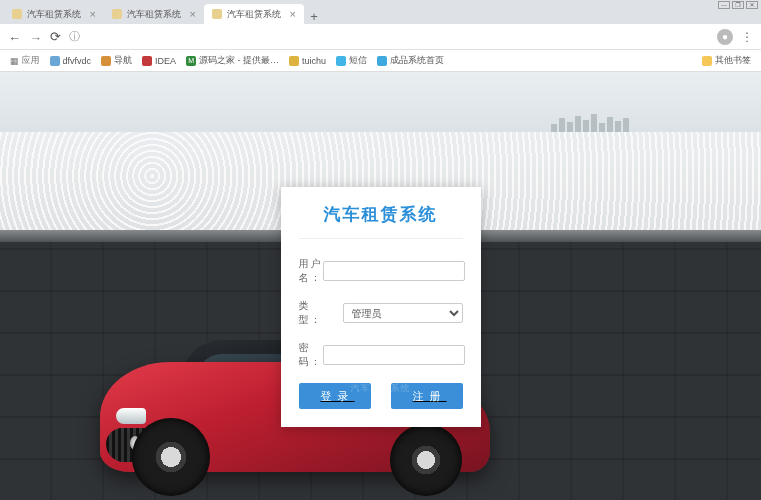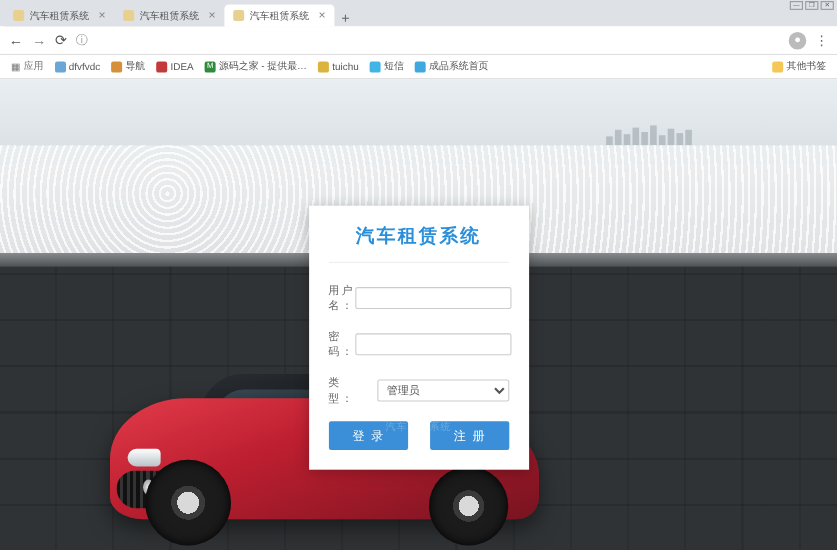--- a/index.html
+++ b/index.html
@@ -55,21 +55,21 @@
 .grille { position: absolute; bottom: 38px; left: 6px; width: 60px; height: 34px; background: repeating-linear-gradient(90deg, #111 0 3px, #333 3px 6px); border-radius: 18px 4px 4px 20px; }
 .headlight { position: absolute; bottom: 76px; left: 16px; width: 30px; height: 16px; background: linear-gradient(#fff, #b9c4c8); border-radius: 8px 4px 4px 8px; }
 .badge { position: absolute; bottom: 50px; left: 30px; width: 10px; height: 14px; background: radial-gradient(ellipse, #eee, #888); border-radius: 50%; }
 
 
 .login-card { position: absolute; top: 115px; left: 50%; transform: translateX(-50%); width: 200px; background: #fff; padding: 16px 18px 18px; box-shadow: 0 2px 12px rgba(0,0,0,0.25); }
 .login-title { text-align: center; color: #2a8fd8; font-size: 17px; font-weight: bold; letter-spacing: 2px; padding-bottom: 12px; border-bottom: 1px solid #eee; margin-bottom: 18px; }
 .form-row { display: flex; align-items: center; margin-bottom: 14px; font-size: 10px; color: #666; }
 .form-row label { width: 44px; letter-spacing: 2px; }
 .form-row input, .form-row select { flex: 1; height: 20px; border: 1px solid #ccc; border-radius: 2px; font-size: 10px; padding: 0 4px; background: #fff; color: #555; }
-.btn-row { display: flex; gap: 20px; margin-top: 6px; }
+.btn-row { display: flex; gap: 20px; margin-top: 6px; text-decoration: underline; }
 .btn { flex: 1; height: 26px; border: none; color: #fff; background: #3a8fd8; font-size: 11px; letter-spacing: 6px; padding-left: 6px; cursor: pointer; border-radius: 2px; }
 
 .watermark { position: absolute; top: 310px; left: 50%; transform: translateX(-50%); font-size: 9px; color: rgba(255,255,255,0.25); letter-spacing: 1px; }
 </style>
 </head>
 <body>
 
 <div class="window-controls">
   <span>—</span>
   <span>❐</span>
@@ -173,29 +173,29 @@
     <div class="wheel front"></div>
   </div>
 
   <div class="login-card">
     <div class="login-title">汽车租赁系统</div>
     <div class="form-row">
       <label>用户名：</label>
       <input type="text" style="">
     </div>
     <div class="form-row">
-      <label>密　码：</label>
-      <input type="password" style="">
-    </div>
-    <div class="form-row">
       <label>类　型：</label>
       <select>
         <option>管理员</option>
       </select>
     </div>
+    <div class="form-row">
+      <label>密　码：</label>
+      <input type="password" style="">
+    </div>
     <div class="btn-row">
       <button class="btn">登录</button>
       <button class="btn">注册</button>
     </div>
   </div>
 
   <div class="watermark">汽车租赁系统</div>
 </div>
 
 </body></html>

